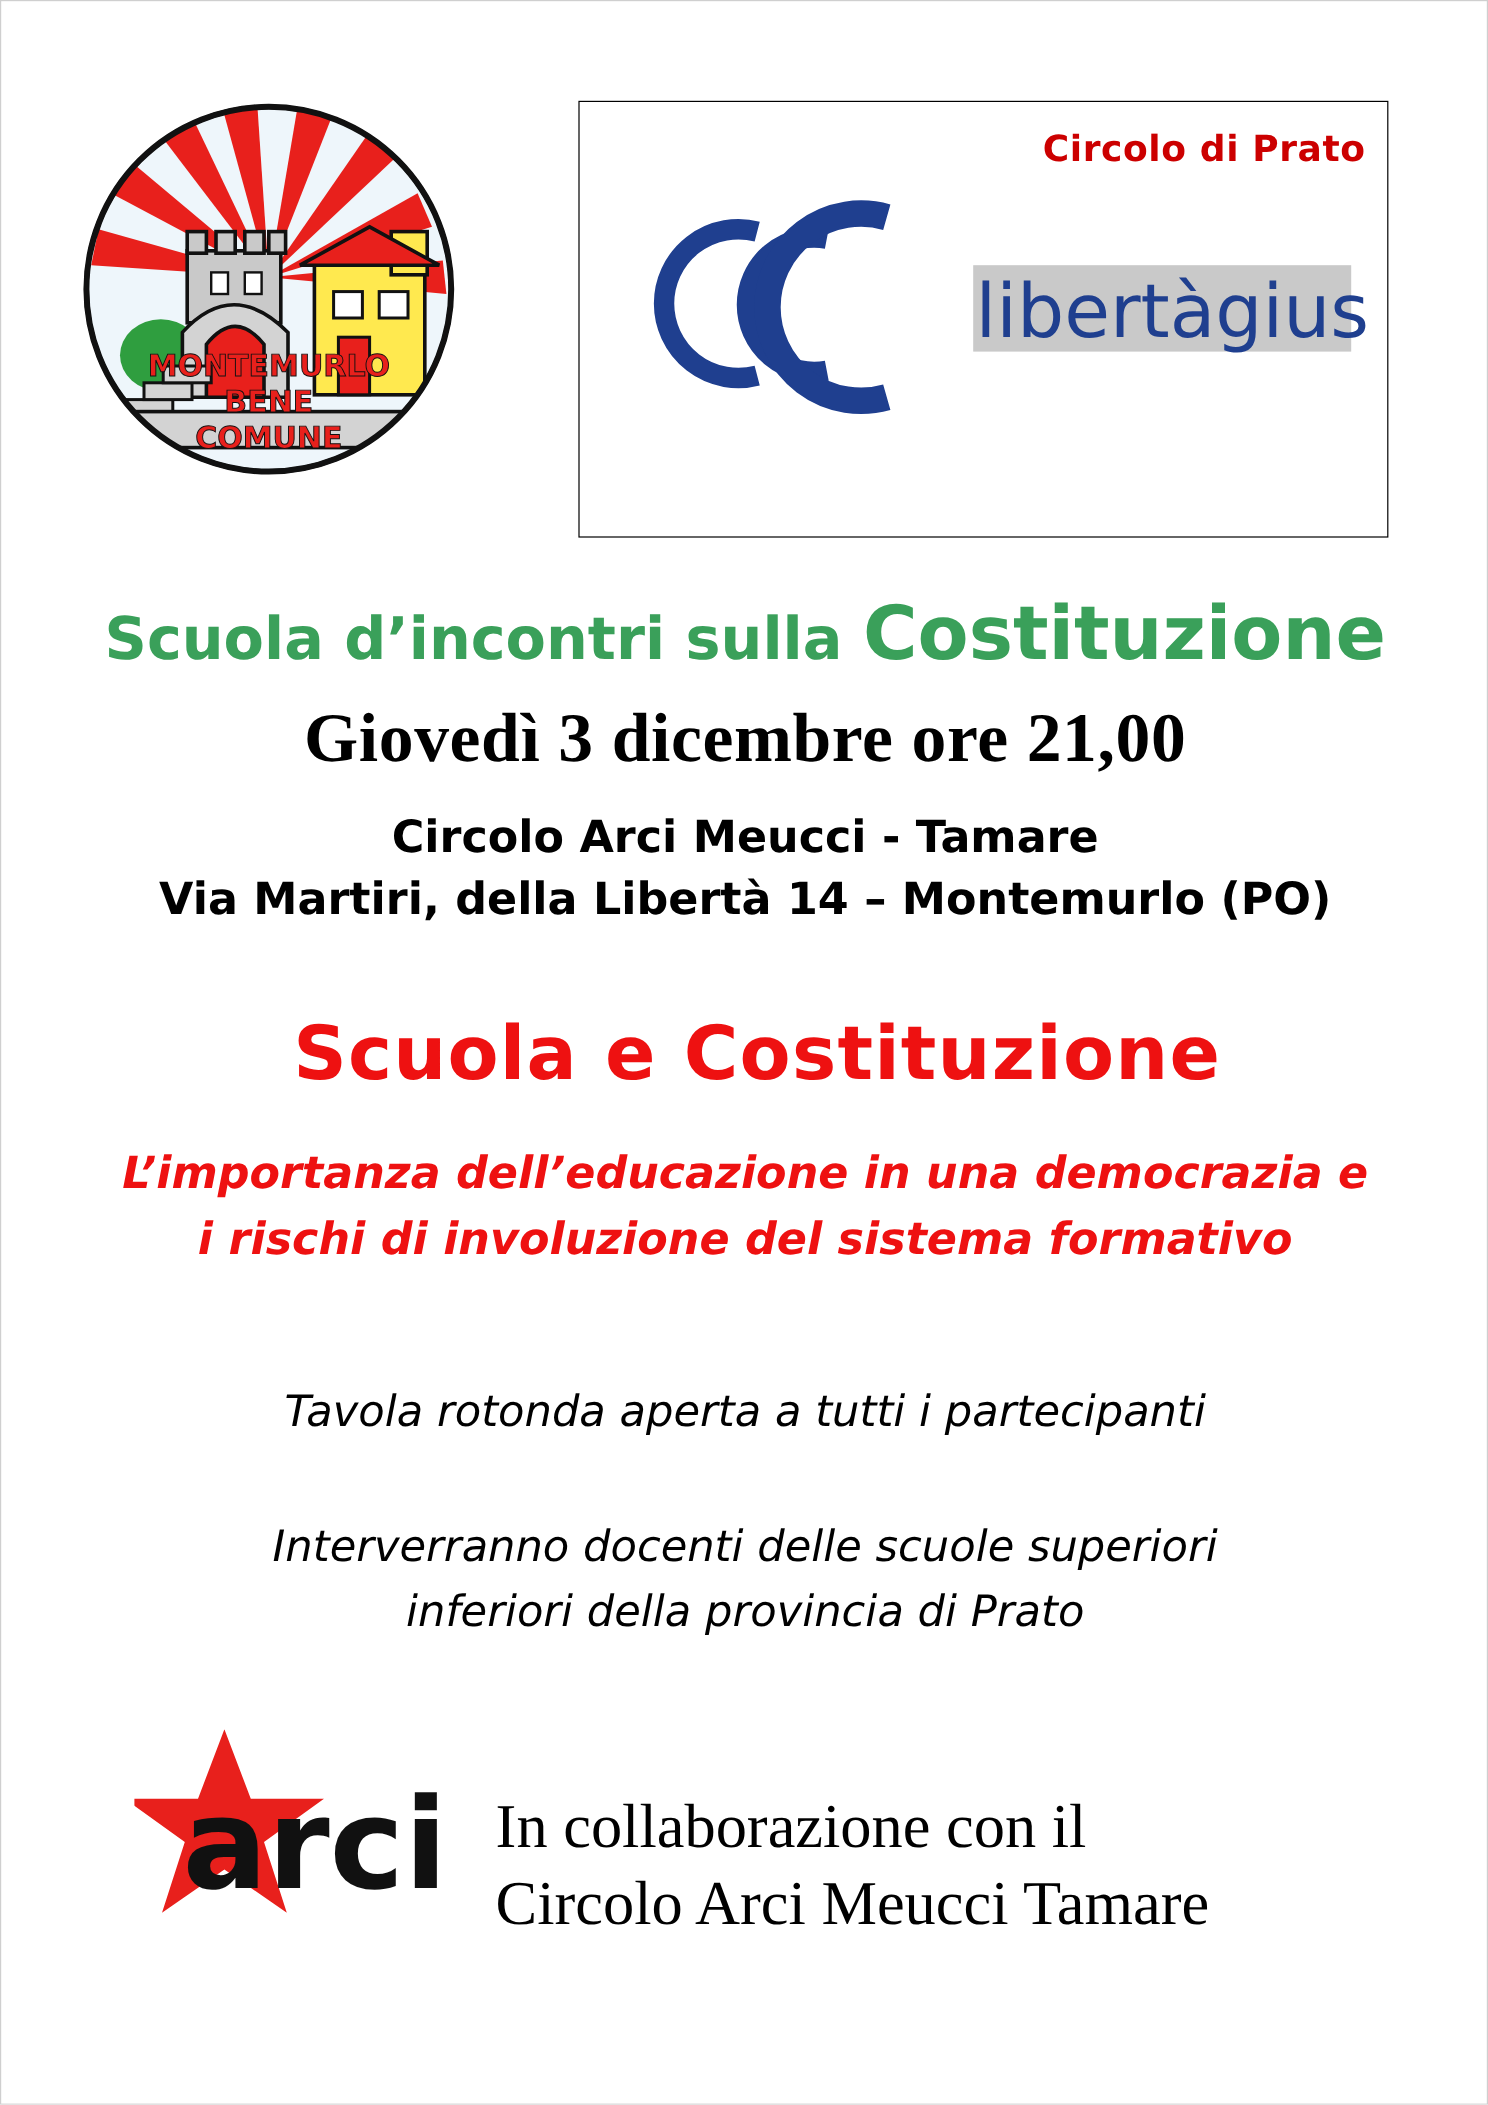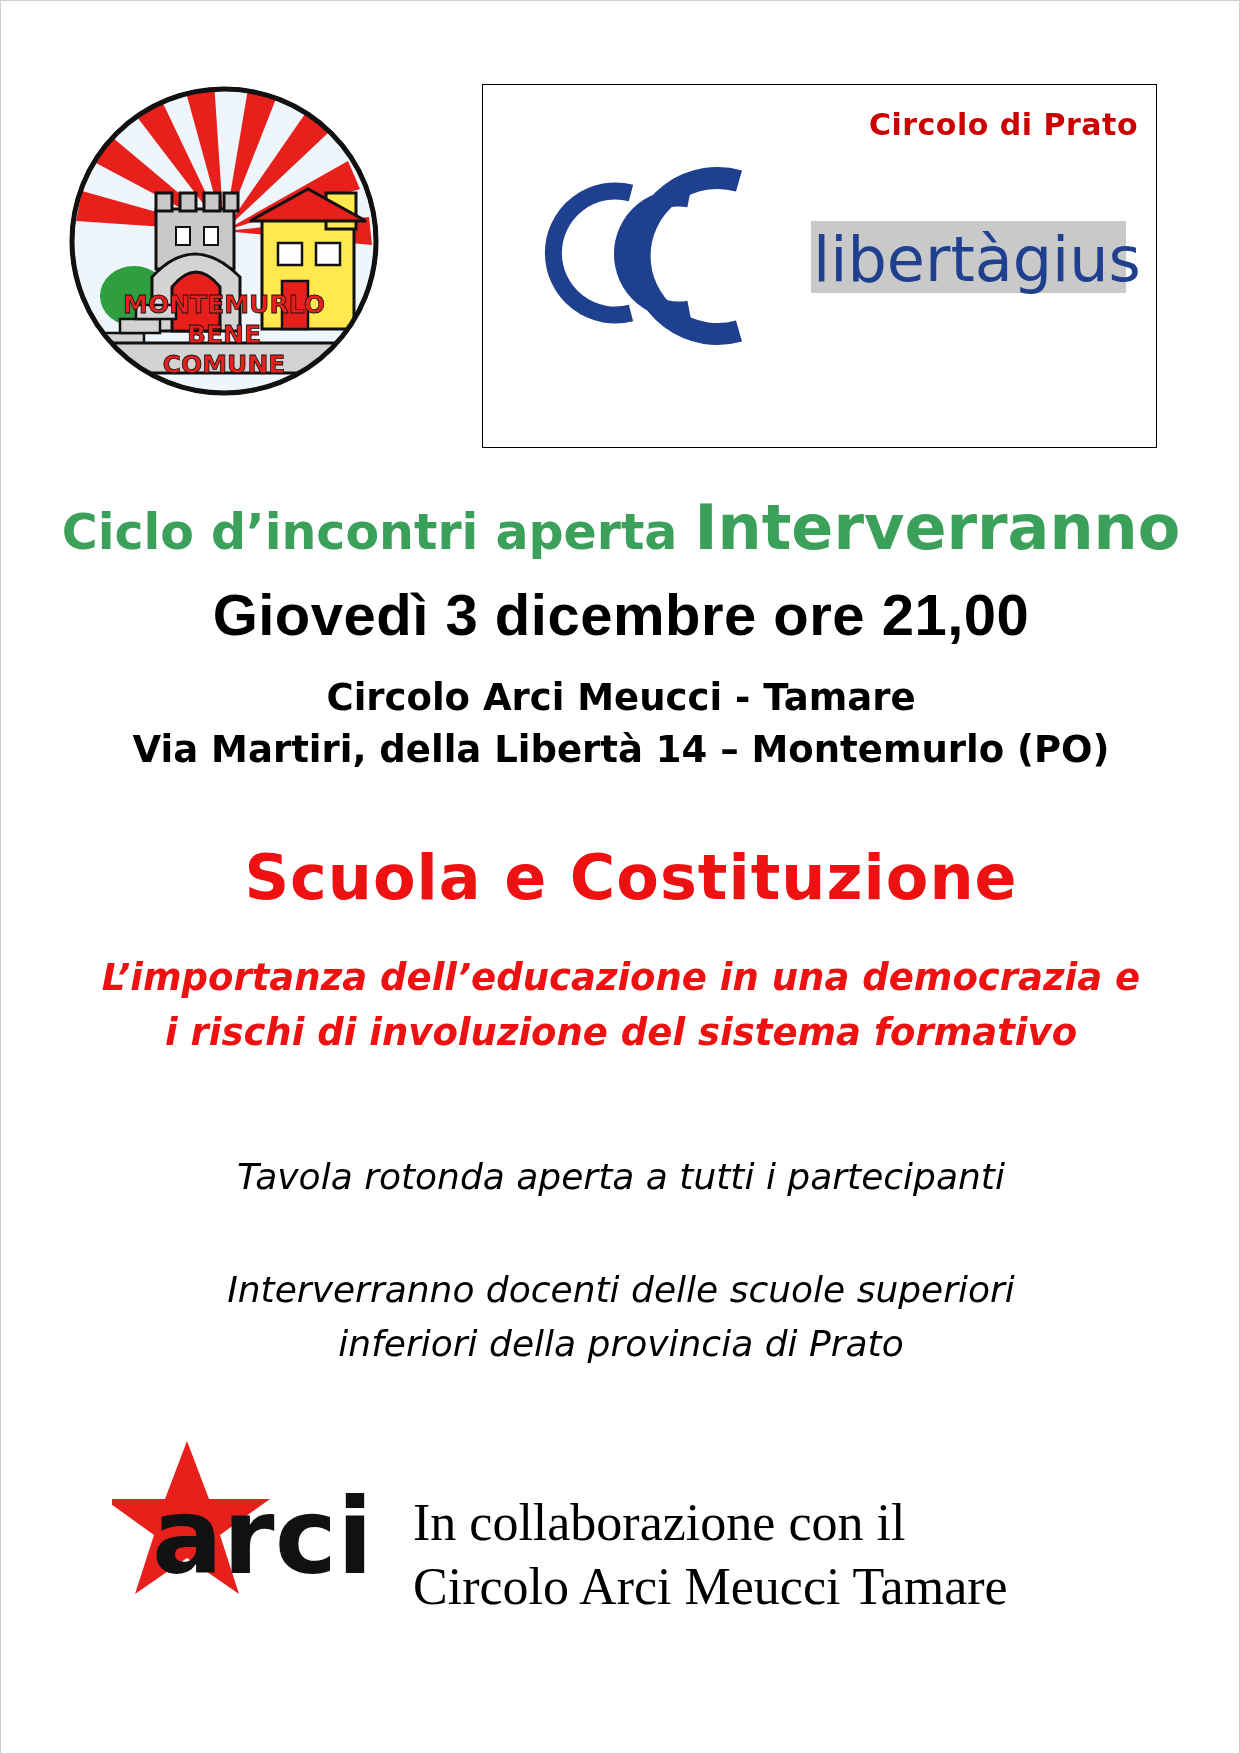--- a/index.html
+++ b/index.html
@@ -86,21 +86,21 @@
     font-weight: bold;
     font-size: 49px;
     color: #3aa05a;
   }
   .l-ciclo .big {
     font-size: 62px;
   }
 
   .l-data {
     top: 580px;
-    font-family: Liberation Sans, sans-serif;
+    font-family: Liberation Serif, serif;
     font-weight: bold;
     font-size: 58px;
     color: #000000;
     letter-spacing: 0.5px;
   }
 
   .l-luogo1 {
     top: 675px;
     font-family: "DejaVu Sans", sans-serif;
     font-weight: bold;
@@ -264,21 +264,21 @@
           </g>
           <path d="M228 18 A78 78 0 1 0 228 168" fill="none" stroke="#1f3f8f" stroke-width="22"></path>
           <rect x="300" y="58" width="315" height="72" fill="#c9c9c9"></rect>
           <text x="302" y="118" font-family="DejaVu Sans, sans-serif" font-size="62" fill="#1f3f8f">libertàgiustizia</text>
         </svg>
       </div>
     </div>
   </div>
 
   <div class="line l-ciclo">
-    <span>Ciclo d’incontri aperta </span><span class="big">Interverranno</span>
+    <span>Scuola d’incontri sulla </span><span class="big">Costituzione</span>
   </div>
 
   <div class="line l-data">Giovedì 3 dicembre ore 21,00</div>
 
   <div class="line l-luogo1">Circolo Arci Meucci - Tamare</div>
   <div class="line l-luogo2">Via Martiri, della Libertà 14 – Montemurlo (PO)</div>
 
   <div class="line l-titolo">Scuola e Costituzione</div>
 
   <div class="line l-sub1">L’importanza dell’educazione in una democrazia e</div>

